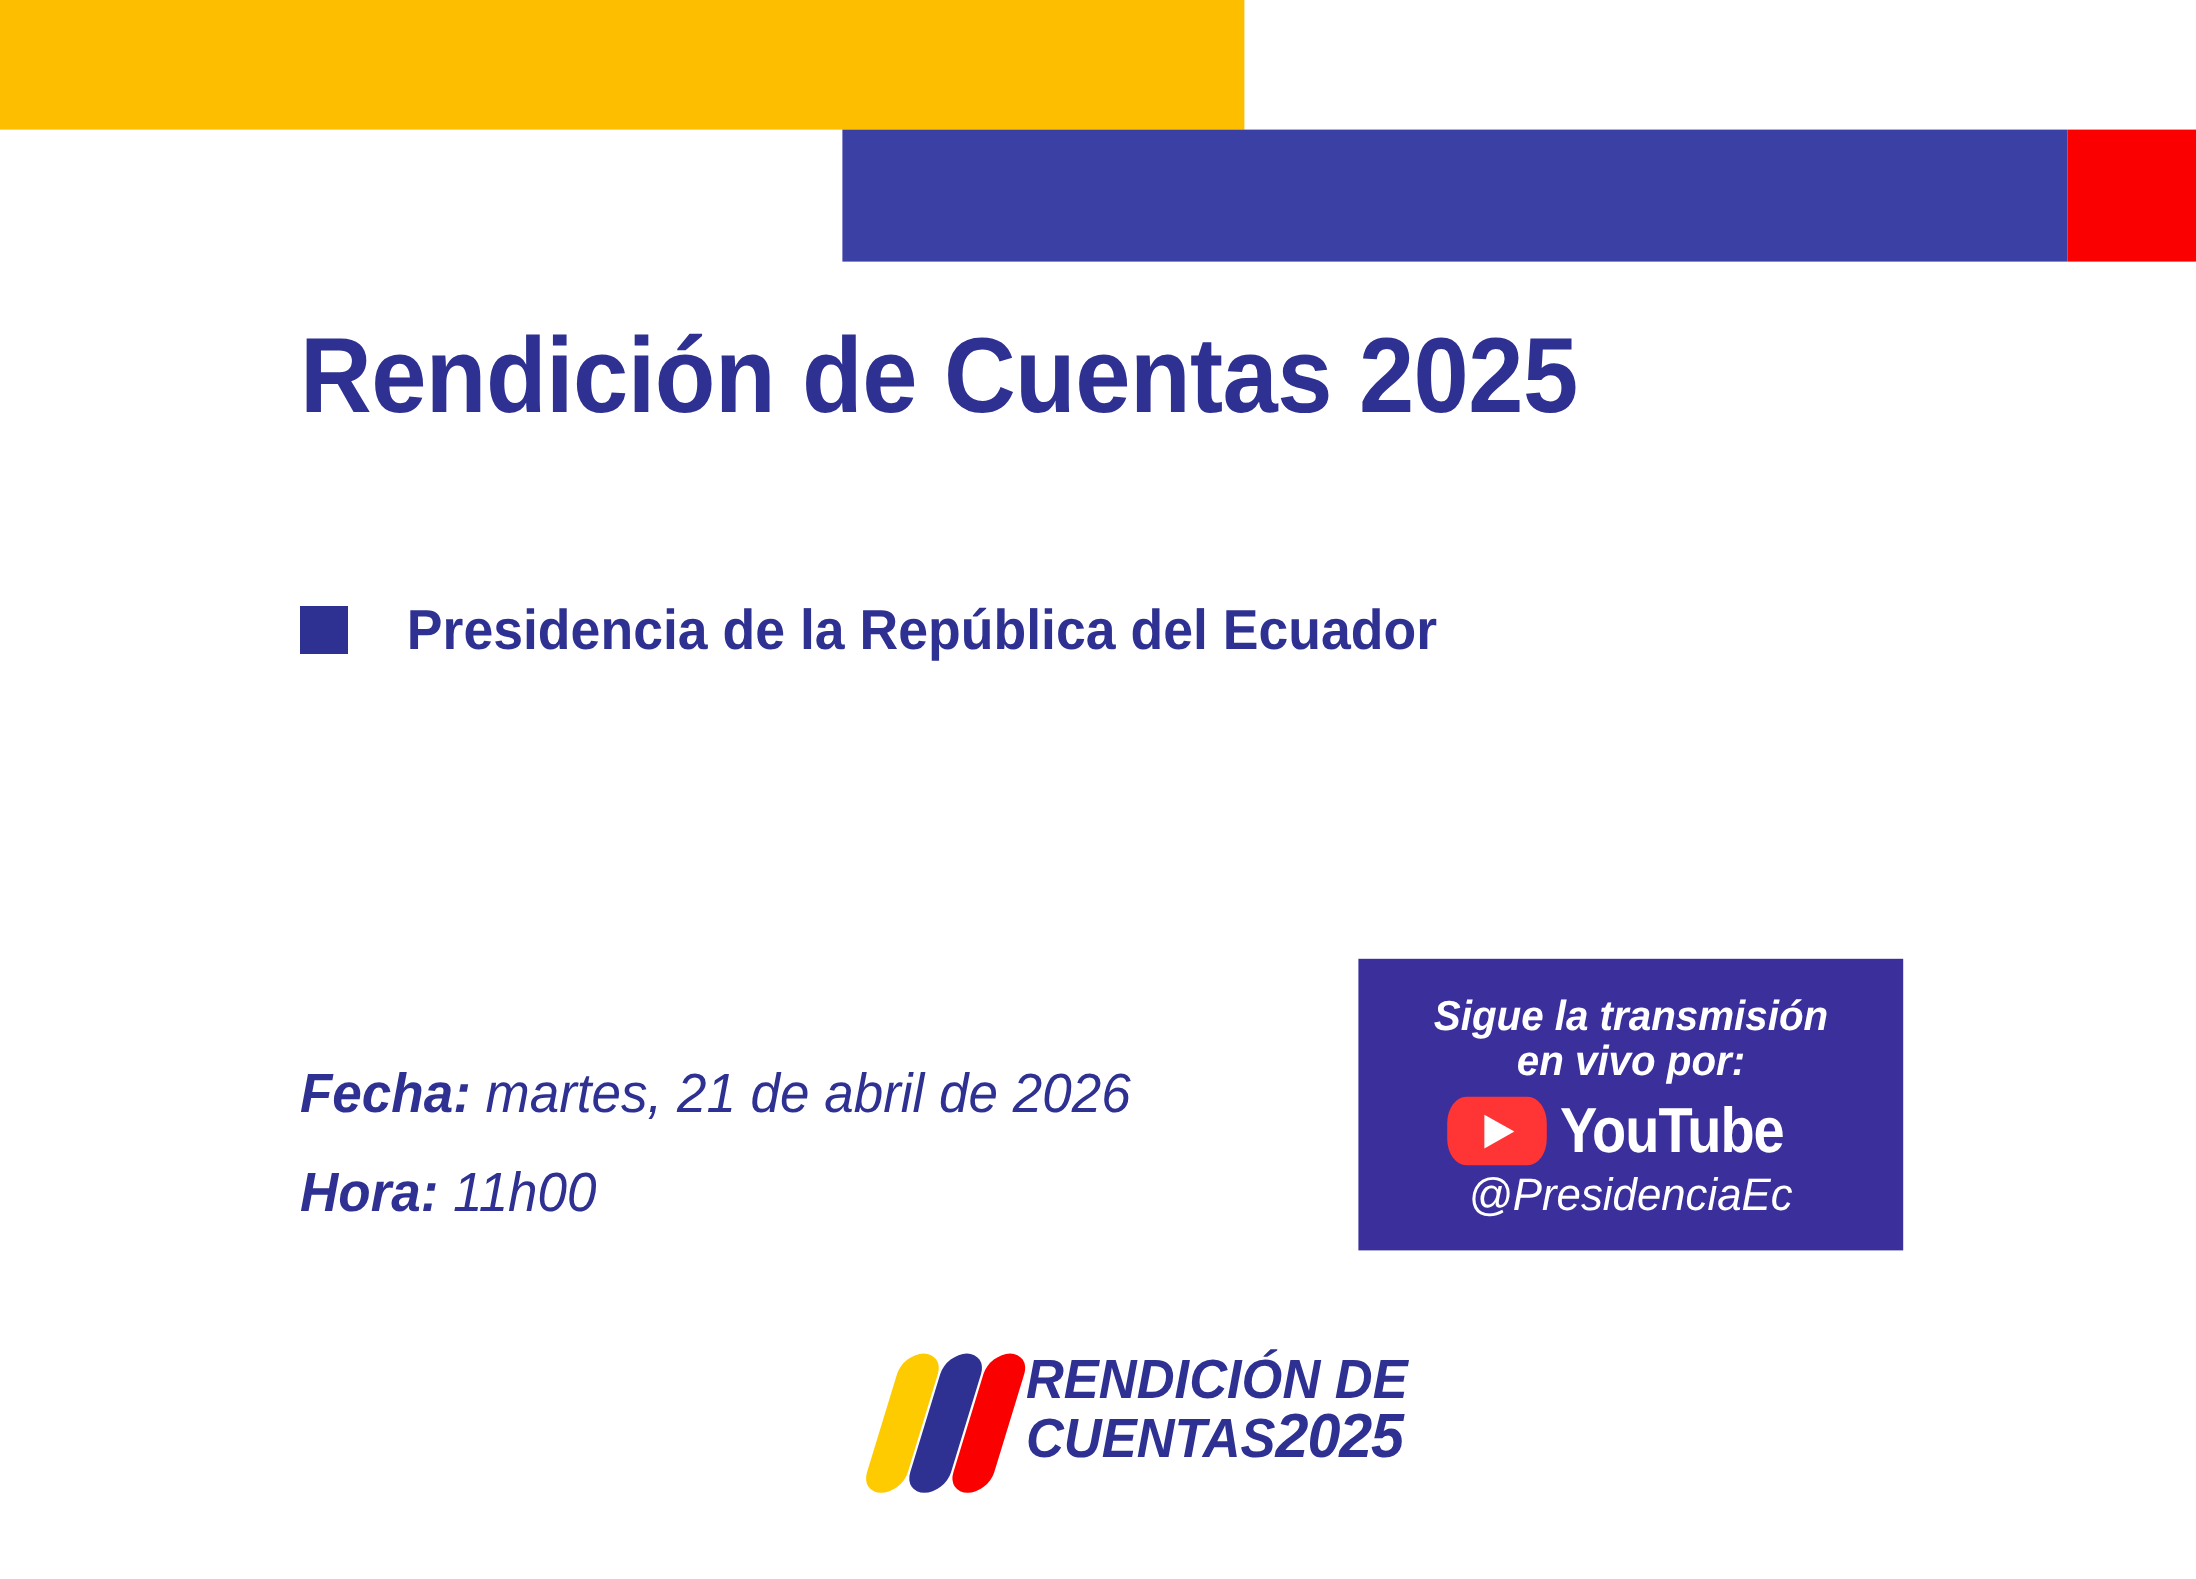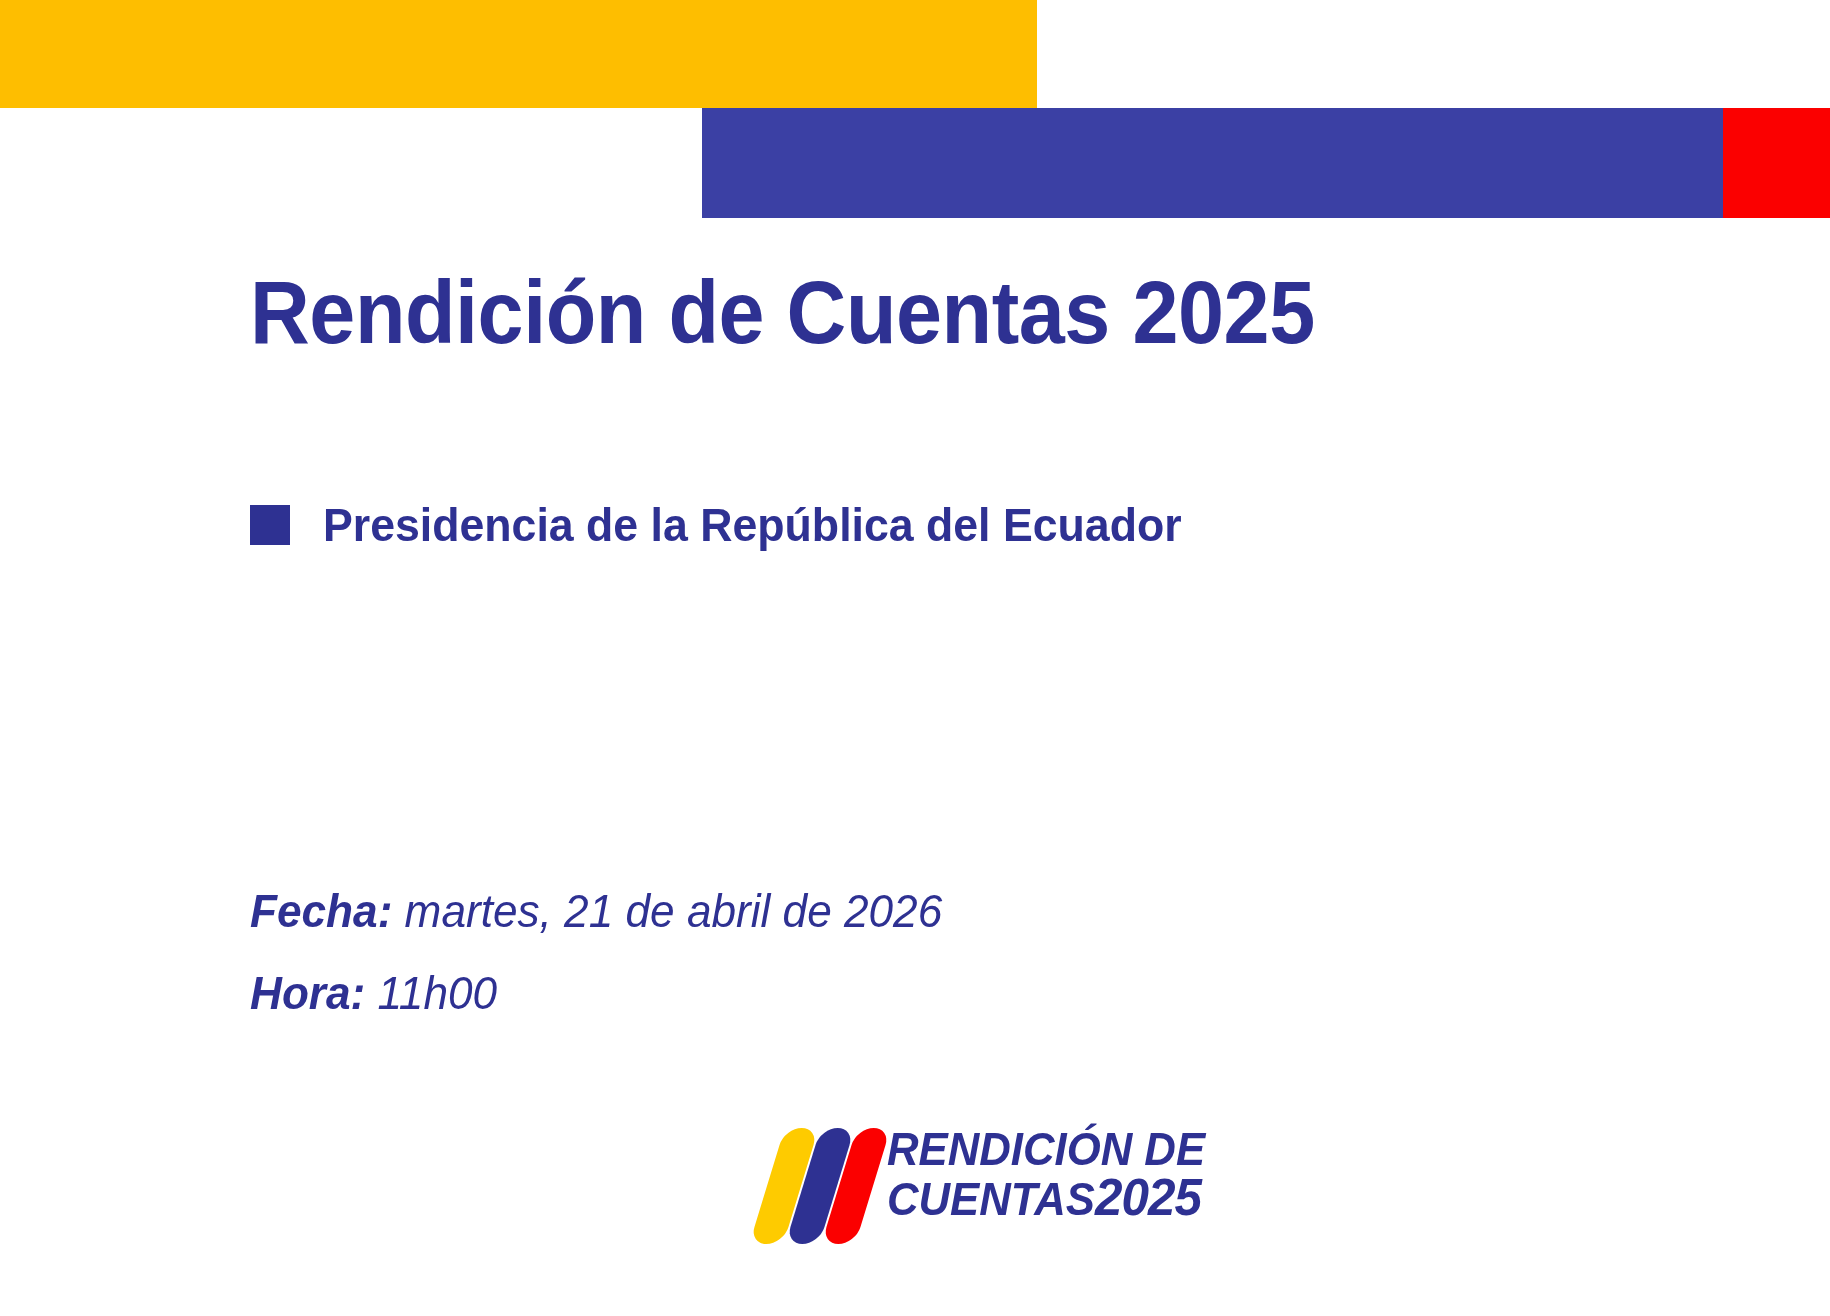--- a/index.html
+++ b/index.html
@@ -59,21 +59,21 @@
   .bullets {
     position:absolute;
     left:250px; top:500px;
     width:1400px;
   }
   .bullet-row {
     display:flex;
     align-items:center;
     white-space:nowrap;
   }
-  .bullet-row.primary { margin-bottom:32px; }
+  .bullet-row.primary { margin-bottom:32px;gap:16px; }
   .bullet-row.secondary { margin-bottom:22px; }
 
   .sq {
     display:inline-block;
     background:#2e3192;
     flex:0 0 auto;
   }
   .bullet-row.primary .sq { width:40px; height:40px; margin-right:33px; }
   .bullet-row.secondary .sq { width:24px; height:24px; margin-right:41px; margin-left:8px; }
 
@@ -169,21 +169,21 @@
     color:#ffffff;
     font-size:38px;
     font-style:italic;
     line-height:1;
     transform:scaleX(0.96);
   }
 
   
   .footer-logo {
     position:absolute;
-    left:765px; top:1128px;
+    left:733px; top:1128px;
     display:flex;
     align-items:flex-start;
   }
   .stripes {
     position:relative;
     width:112px; height:116px;
     flex:0 0 auto;
   }
   .stripe {
     position:absolute;
@@ -245,20 +245,31 @@
     <div class="meta-line">
       <b>Fecha:</b>
       <span class="val">martes, 21 de abril de 2026</span>
     </div>
     <div class="meta-line">
       <b>Hora:</b>
       <span class="val">11h00</span>
     </div>
   </div>
 
+  <div class="live-box">
+    <div class="live-head">
+      <div>Sigue la transmisión</div>
+      <div>en vivo por:</div>
+    </div>
+    <div class="yt-logo">
+      <span class="yt-badge"></span>
+      <span class="yt-word">YouTube</span>
+    </div>
+    <div class="live-handle">@PresidenciaEc</div>
+  </div>
 
   <div class="footer-logo">
     <div class="stripes">
       <span class="stripe s1"></span>
       <span class="stripe s2"></span>
       <span class="stripe s3"></span>
     </div>
     <div class="logo-text">
       <div class="logo-l1">RENDICIÓN DE</div>
       <div class="logo-l2">

